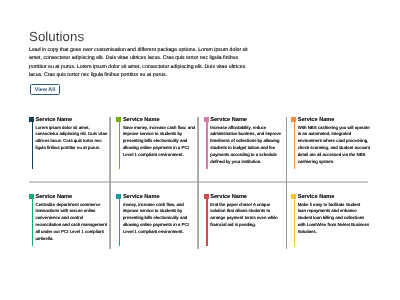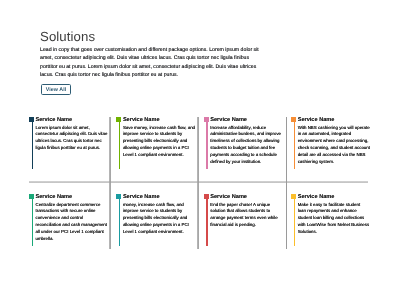--- a/index.html
+++ b/index.html
@@ -1,18 +1,18 @@
 <!DOCTYPE html>
 <html><head>
 <meta charset="utf-8">
 <style>
   html,body{margin:0;padding:0;}
   body{width:400px;height:300px;background:#ffffff;font-family:"Liberation Sans",sans-serif;overflow:hidden;-webkit-font-smoothing:antialiased;text-rendering:geometricPrecision;}
   .page{position:absolute;left:0;top:0;width:400px;height:300px;}
-  .hero{position:absolute;left:29px;top:30px;width:344px;margin-left:11px;}
+  .hero{position:absolute;left:29px;top:30px;width:344px;}
   .hero-title{font-size:13.2px;font-weight:400;color:#3d3d3d;letter-spacing:0.1px;line-height:14px;margin:0;}
   .hero-body{font-size:5.2px;line-height:8.4px;color:#37383c;margin:2px 0 0 0;width:250px;text-shadow:0 0 0.2px rgba(0,0,0,0.8);}
   .hline{white-space:nowrap;}
   .btn{position:absolute;left:1px;top:54px;width:30px;height:11px;box-sizing:border-box;border:0.9px solid #2e5c74;border-radius:1.6px;font-size:5.3px;color:#2b5770;font-weight:700;line-height:11px;text-align:center;letter-spacing:0.05px;}
   .grid{position:absolute;left:31.4px;top:117px;width:349.6px;}
   .row{position:absolute;left:0;width:349.6px;}
   #row1{top:0;} #row2{top:77px;}
   .card{width:87.4px;box-sizing:border-box;position:absolute;top:0;padding-left:4.1px;padding-right:11.6px;}
   .bar{position:absolute;left:0.3px;top:0;height:52px;width:1.1px;}
   .sq{position:absolute;left:-2.45px;top:0.4px;width:5.1px;height:5.1px;}

